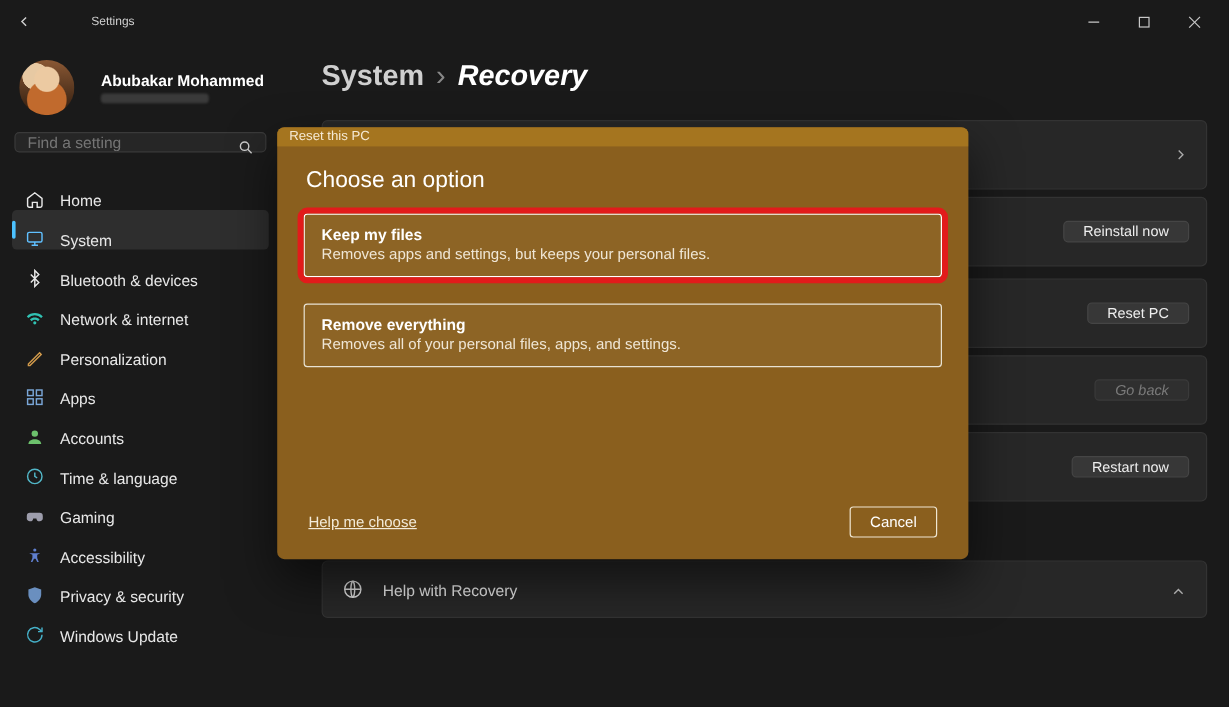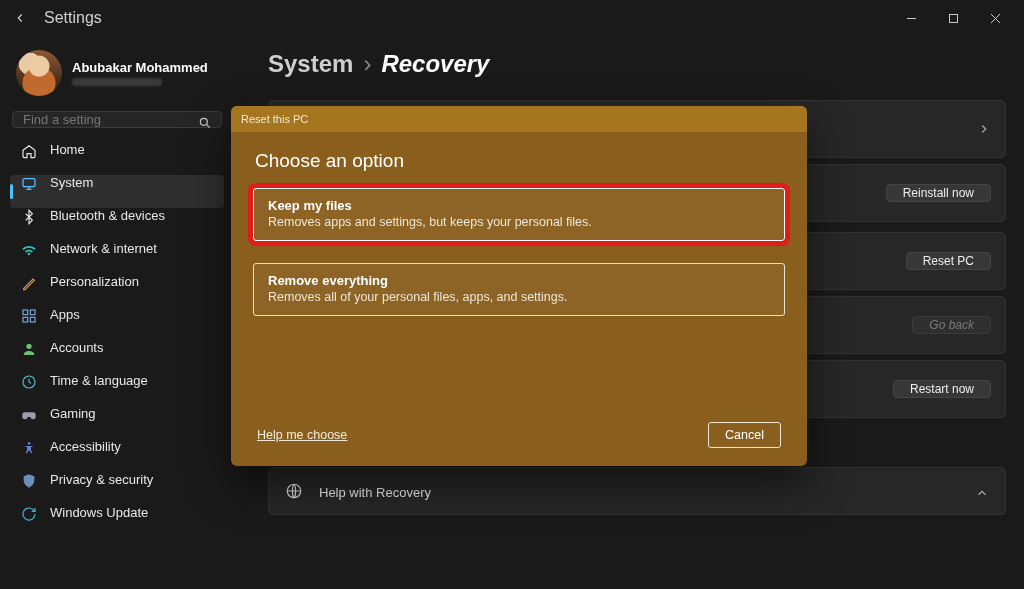--- a/index.html
+++ b/index.html
@@ -1,45 +1,45 @@
 <!DOCTYPE html>
 <html><head>
 <meta charset="utf-8">
 <style>
   * { box-sizing: border-box; margin: 0; padding: 0; font-family: "Segoe UI", Arial, sans-serif; }
   html, body { width: 1024px; height: 589px; overflow: hidden; background:#1a1a1a; color:#e8e8e8; }
   body { position: relative; }
 
   
-  .titlebar { height:36px; display:flex; align-items:center; padding:0 8px; color:#d0d0d0; font-size:16px; }
+  .titlebar { height:36px; display:flex; align-items:center; padding:0 8px; color:#d0d0d0; font-size:10px;gap:32px; }
   .titlebar .back-btn { width:24px; height:24px; display:flex; align-items:center; justify-content:center; margin-right:12px; cursor:pointer; border-radius:4px;}
   .titlebar .cap-buttons { margin-left:auto; display:flex; }
   .cap-buttons .cap { width:42px; height:28px; display:flex; align-items:center; justify-content:center; color:#c8c8c8; cursor:pointer;}
   .cap svg{stroke:#c8c8c8;}
 
   
   .app { display:flex; height: calc(589px - 36px); }
   .sidebar { width:230px; padding:6px 6px 6px 10px; flex-shrink:0; }
   .content { flex:1; padding:8px 18px 0 38px; position:relative; overflow:hidden;}
 
-  .profile { display:flex; align-items:center; gap:10px; padding:8px 4px 14px 6px;}
+  .profile { display:flex; align-items:center; gap:10px; padding:8px 4px 14px 6px;justify-content:space-between;}
   .avatar { width:46px; height:46px; border-radius:50%; background:radial-gradient(circle at 30% 30%, #e7c9a3 0 24%, transparent 25%), linear-gradient(#8a5834,#2e1b0e); position:relative; overflow:hidden;}
   .avatar::after{content:""; position:absolute; inset:0; background:
      radial-gradient(circle at 50% 35%, #eccaa2 0 10px, transparent 11px),
      radial-gradient(circle at 50% 72%, #c16a2d 0 16px, transparent 17px);}
   .profile .uname { font-size:13px; font-weight:600; color:#fff;}
   .profile .email { height:8px; width:90px; background:#3a3a3a; border-radius:3px; margin-top:3px; filter:blur(1px);}
 
   .search-wrap{ padding:0 2px 10px 2px;}
   .search { width:100%; height:17px; background:#262626; border:1px solid #3a3a3a; border-radius:4px; color:#ccc; font-size:13px; padding:0 28px 0 10px;}
   .search-wrap{position:relative;}
   .search-icon{position:absolute; right:12px; top:6px; color:#ccc;}
 
   .nav { display:flex; flex-direction:column; gap:0px; margin-top:4px;}
-  .nav-item{ height:33px; display:flex; align-items:flex-start; gap:12px; padding:0 10px; font-size:13px; color:#e8e8e8; border-radius:4px; cursor:pointer; position:relative;}
+  .nav-item{ height:33px; display:flex; align-items:flex-end; gap:12px; padding:0 10px; font-size:13px; color:#e8e8e8; border-radius:4px; cursor:pointer; position:relative;}
   .nav-item.active{background:#2e2e2e;}
   .nav-item.active::before{content:""; position:absolute; left:0; top:9px; bottom:9px; width:3px; background:#4cc2ff; border-radius:2px;}
   .nav-ico{ width:18px; height:18px; display:flex; align-items:center; justify-content:center; font-size:15px;}
 
   .breadcrumb{ display:flex; align-items:center; gap:10px; font-size:24px; padding-top:6px; padding-bottom:22px;}
   .bc-parent{font-weight:600; color:#cfcfcf;}
   .bc-sep{color:#888;}
   .bc-current{font-weight:600; color:#fff;font-style:italic;}
 
   .content-scroll{position:relative;}
@@ -50,21 +50,21 @@
   .card-row .chev{color:#aaa;}
 
   .section-title{font-size:13px; font-weight:600; color:#eee; padding:18px 0 10px 6px;}
   .accordion{ background:#272727; border:1px solid #333; border-radius:5px; padding:14px 16px; display:flex; align-items:flex-end; gap:16px;}
   .accordion .chev-up{margin-left:auto; color:#aaa;}
 
   
   .modal{ position:absolute; left:231px; top:106px; width:576px; height:360px;
           background:#8a5f1e; border-radius:6px; overflow:hidden; box-shadow:0 18px 40px rgba(0,0,0,0.55);
           color:#fff; z-index:50; display:flex; flex-direction:column;}
-  .modal-titlebar{ height:26px; background:#a5751f; display:flex; align-items:center; padding:0 10px; font-size:11px; color:#f5e9d4;}
+  .modal-titlebar{ height:16px; background:#a5751f; display:flex; align-items:center; padding:0 10px; font-size:11px; color:#f5e9d4;}
   .modal-body{ padding:10px 22px 0 22px; flex:1; display:flex; flex-direction:column;}
   .modal-h1{font-size:19px; font-weight:400; color:#fff; margin:8px 0 16px 2px;}
   .opt{ border:1px solid #e8e2d3; border-radius:3px; padding:9px 14px 11px 14px; margin-bottom:22px; cursor:pointer; background:rgba(255,255,255,0.03);}
   .opt .opt-title{font-size:13px; font-weight:600;}
   .opt .opt-desc{font-size:12.5px; color:#efe6d5; margin-top:2px;}
   .opt.highlight-wrap{ outline:5px solid #e21b1b; outline-offset:0; border-color:#fff;}
   .modal-footer{display:flex; align-items:center; padding:0 4px 18px 4px; margin-top:auto;}
   .help-link{font-size:12.5px; color:#f3ebd9; text-decoration:underline; cursor:pointer;}
   .cancel-btn{margin-left:auto; border:1px solid #efe6d2; background:transparent; color:#fff; font-size:12.5px; padding:5px 16px; border-radius:3px; cursor:pointer;}
 

